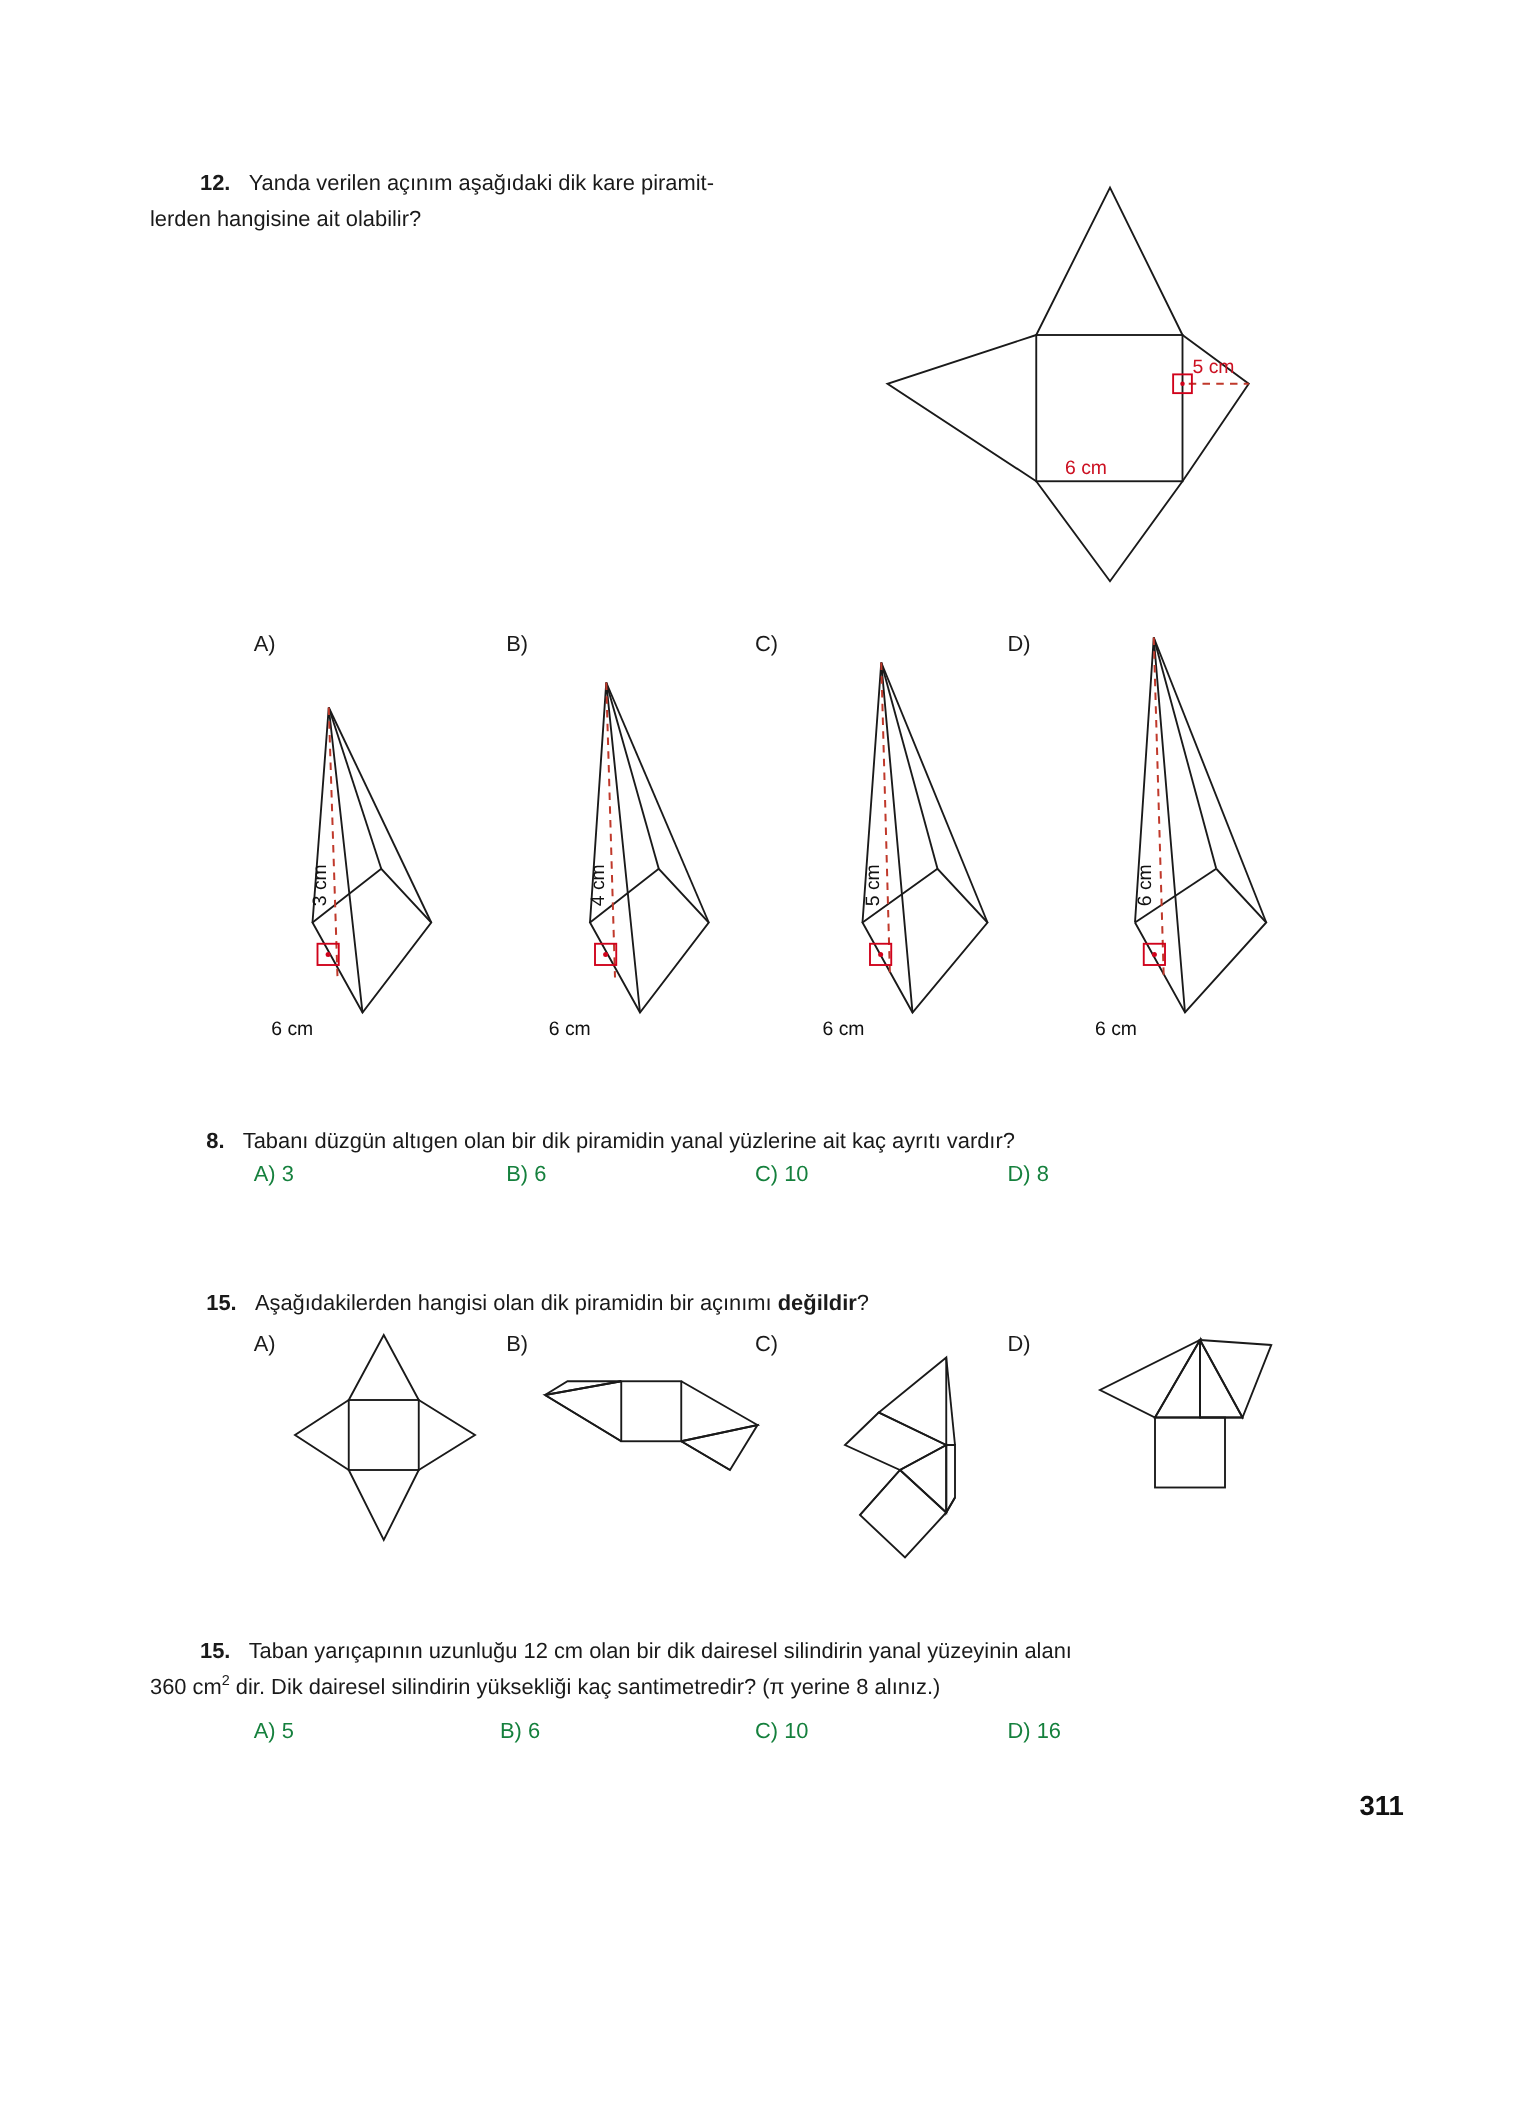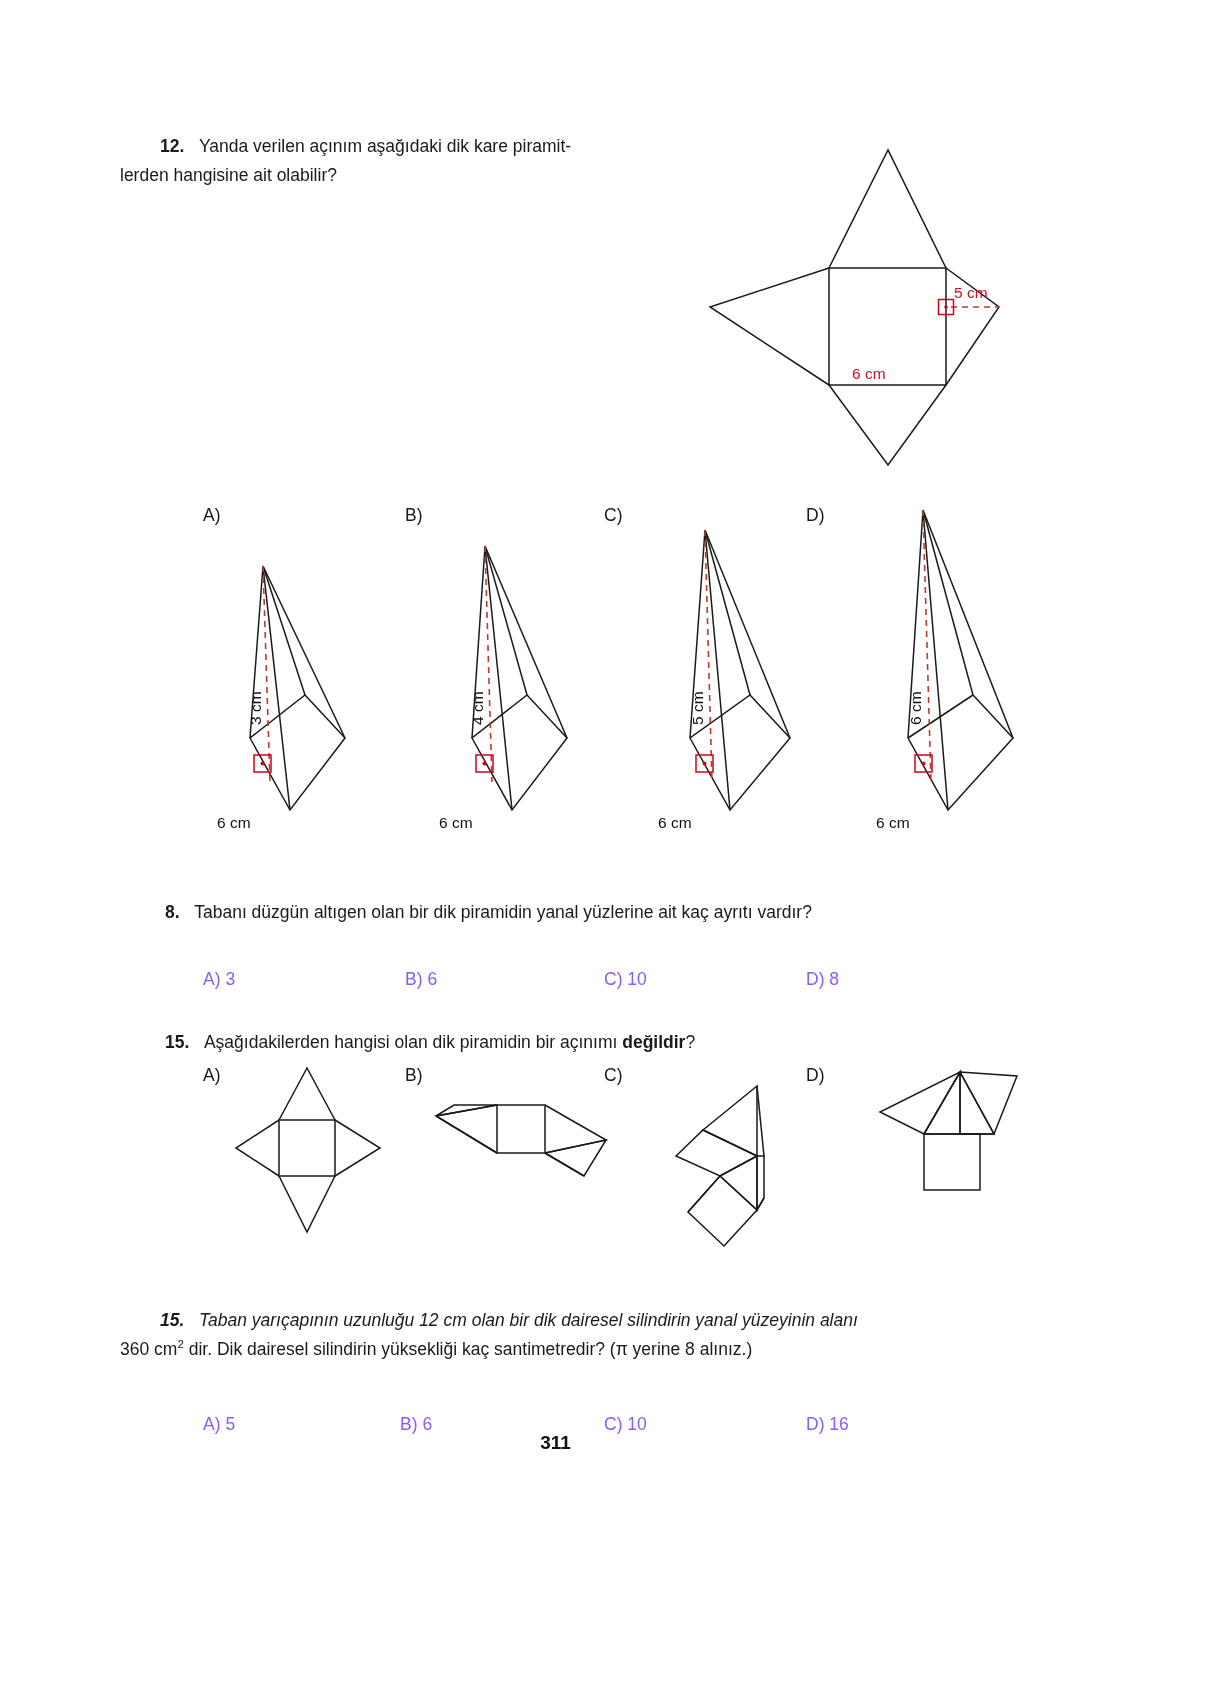--- a/index.html
+++ b/index.html
@@ -34,38 +34,37 @@
     font-weight: bold;
   }
   .opt-label {
     position: absolute;
     font-size: 17.5px;
     color: #1a1a1a;
   }
   .opt-inline {
     position: absolute;
     font-size: 17.5px;
-    color: #8b5cf6;
+    color: #15803d;
     white-space: nowrap;
-    margin-top: 40px;
   }
   .fig {
     position: absolute;
   }
   .fig svg {
     display: block;
     overflow: visible;
   }
   .pagenum {
     position: absolute;
-    font-size: 19px;
+    font-size: 22px;
     font-weight: bold;
     color: #111;
-    left: 0; right: 12px;
-    text-align: center;
+    left: 0; right: 0;
+    text-align: right;
   }
   .dim-label {
     fill: #cc1122;
     font-family: "Liberation Sans", sans-serif;
     font-size: 15.5px;
   }
   .dim-label-dark {
     fill: #111111;
     font-family: "Liberation Sans", sans-serif;
     font-size: 15.5px;
@@ -271,21 +270,21 @@
       <path d="M98,10 L155,14 L132,72 Z" class="stroke-k"></path>
       <path d="M98,10 L132,72 L98,72 Z" class="stroke-k"></path>
       <path d="M98,10 L98,72 L62,72 Z" class="stroke-k"></path>
       <path d="M98,10 L62,72 L18,50 Z" class="stroke-k"></path>
       <rect x="62" y="72" width="56" height="56" class="stroke-k"></rect>
       <path d="M98,72 L118,72" class="stroke-k"></path>
       <path d="M132,72 L118,72" class="stroke-k"></path>
     </svg>
   </div>
 
-  <div class="q-text" style="left:160px; top:1306px; width:880px; text-align:justify;font-style:italic;">
+  <div class="q-text" style="left:160px; top:1306px; width:880px; text-align:justify;">
     <span class="qnum">15.</span>
     &nbsp;&nbsp;<span>Taban yarıçapının uzunluğu 12 cm olan bir dik dairesel silindirin yanal yüzeyinin alanı</span>
   </div>
   <div class="q-text" style="left:120px; top:1335px; width:920px;">
     <span>360 cm</span><sup>2</sup><span> dir. Dik dairesel silindirin yüksekliği kaç santimetredir? (π yerine 8 alınız.)</span>
   </div>
 
   <div class="opt-inline" style="left:203px; top:1374px;">
     <span>A)</span>
     <span>5</span>

